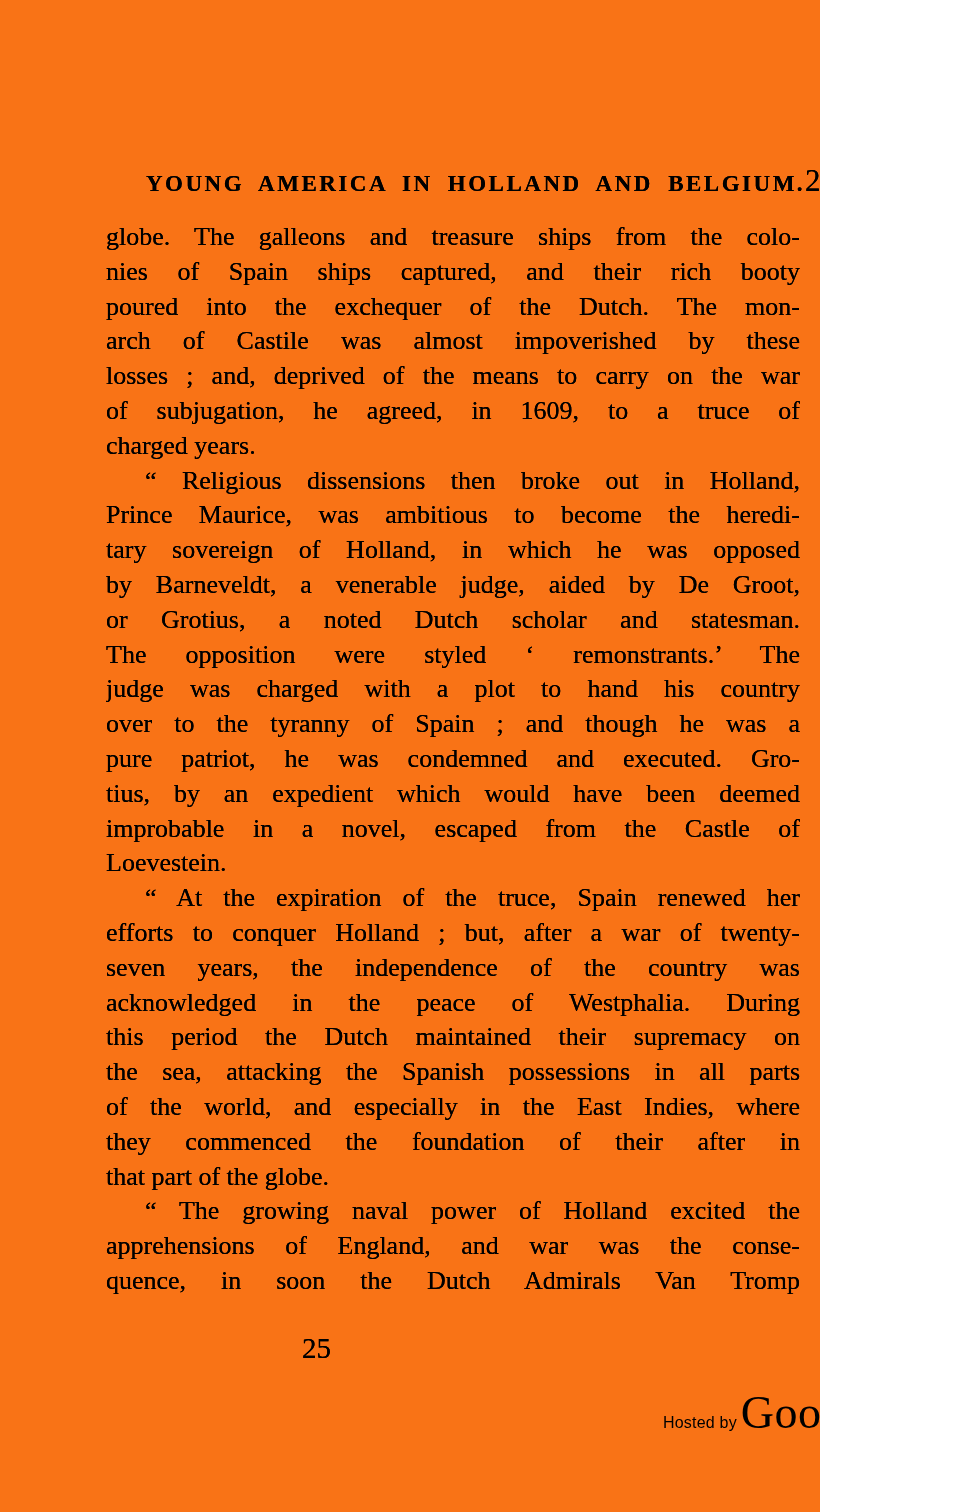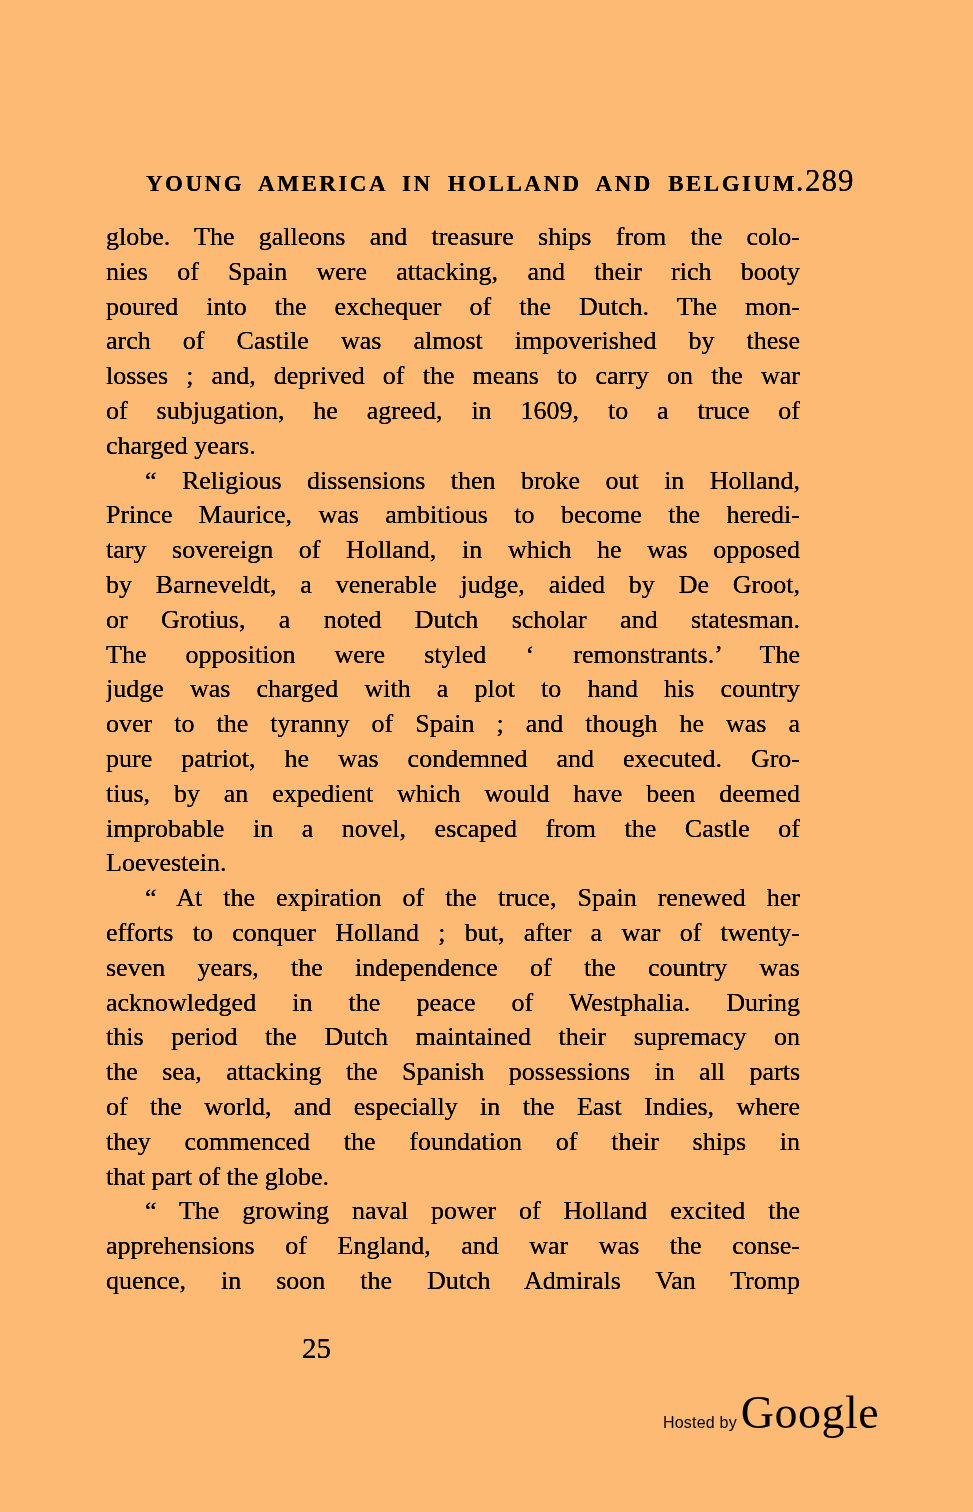--- a/index.html
+++ b/index.html
@@ -2,23 +2,23 @@
 <html><head>
 <meta charset="utf-8">
 <style>
   html, body {
     margin: 0;
     padding: 0;
     background: #ffffff;
   }
   .scan-page {
     position: relative;
-    width: 973px;
+    width: 820px;
     height: 1512px;
-    background: #fdba74;
+    background: #f97316;
     color: #000000;
     overflow: hidden;
     font-family: "Liberation Serif", serif;
   }
   
   .running-header {
     position: absolute;
     left: 108px;
     top: 163px;
     width: 692px;
@@ -102,21 +102,21 @@
 
 <div class="scan-page">
 
   <div class="running-header">
     <span class="header-title">YOUNG AMERICA IN HOLLAND AND BELGIUM.</span>
     <span class="header-pagenum">289</span>
   </div>
 
   <div class="body-text" id="body-lines">
       <div class="line just">globe.  The galleons and treasure ships from the colo-</div>
-      <div class="line just">nies of Spain were attacking, and their rich booty</div>
+      <div class="line just">nies of Spain ships captured, and their rich booty</div>
       <div class="line just">poured into the exchequer of the Dutch.  The mon-</div>
       <div class="line just">arch of Castile was almost impoverished by these</div>
       <div class="line just">losses ; and, deprived of the means to carry on the war</div>
       <div class="line just">of subjugation, he agreed, in 1609, to a truce of</div>
       <div class="line">charged years.</div>
       <div class="line just ind">“ Religious dissensions then broke out in Holland,</div>
       <div class="line just">Prince Maurice, was ambitious to become the heredi-</div>
       <div class="line just">tary sovereign of Holland, in which he was opposed</div>
       <div class="line just">by Barneveldt, a venerable judge, aided by De Groot,</div>
       <div class="line just">or Grotius, a noted Dutch scholar and statesman.</div>
@@ -127,21 +127,21 @@
       <div class="line just">tius, by an expedient which would have been deemed</div>
       <div class="line just">improbable in a novel, escaped from the Castle of</div>
       <div class="line">Loevestein.</div>
       <div class="line just ind">“ At the expiration of the truce, Spain renewed her</div>
       <div class="line just">efforts to conquer Holland ; but, after a war of twenty-</div>
       <div class="line just">seven years, the independence of the country was</div>
       <div class="line just">acknowledged in the peace of Westphalia.  During</div>
       <div class="line just">this period the Dutch maintained their supremacy on</div>
       <div class="line just">the sea, attacking the Spanish possessions in all parts</div>
       <div class="line just">of the world, and especially in the East Indies, where</div>
-      <div class="line just">they commenced the foundation of their ships in</div>
+      <div class="line just">they commenced the foundation of their after in</div>
       <div class="line">that part of the globe.</div>
       <div class="line just ind">“ The growing naval power of Holland excited the</div>
       <div class="line just">apprehensions of England, and war was the conse-</div>
       <div class="line just">quence, in soon the Dutch Admirals Van Tromp</div>
     </div>
 
   <div class="signature-mark">25</div>
 
   <div class="watermark">
     <span class="hosted-by">Hosted by</span>

